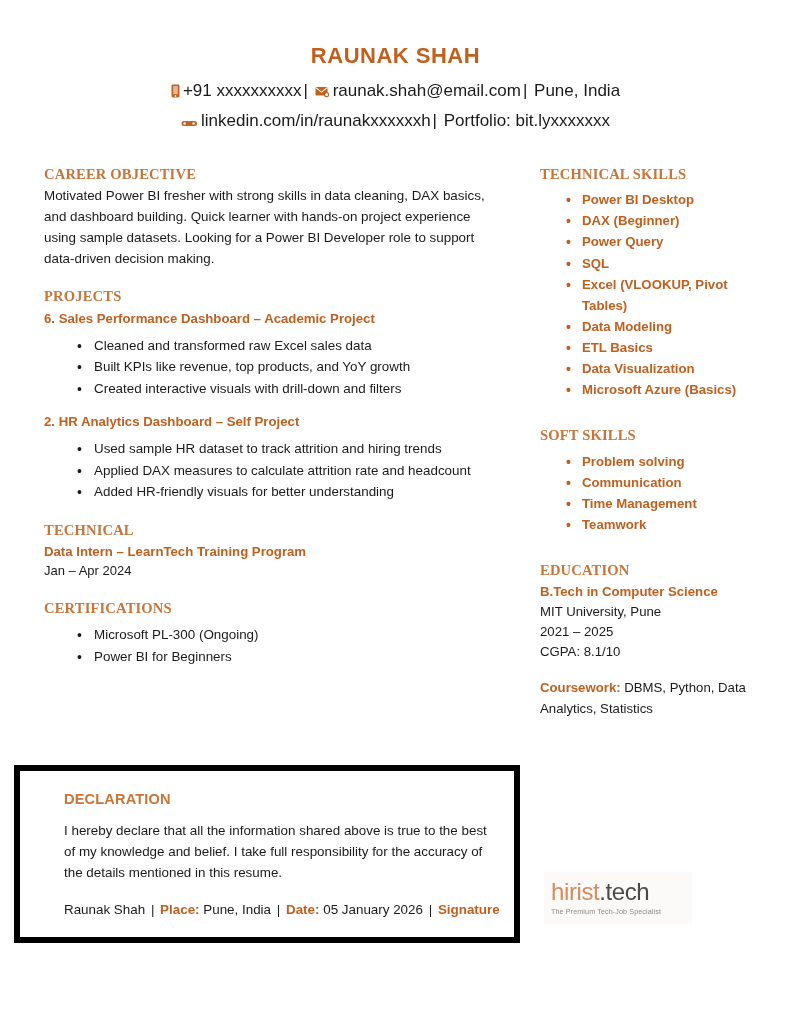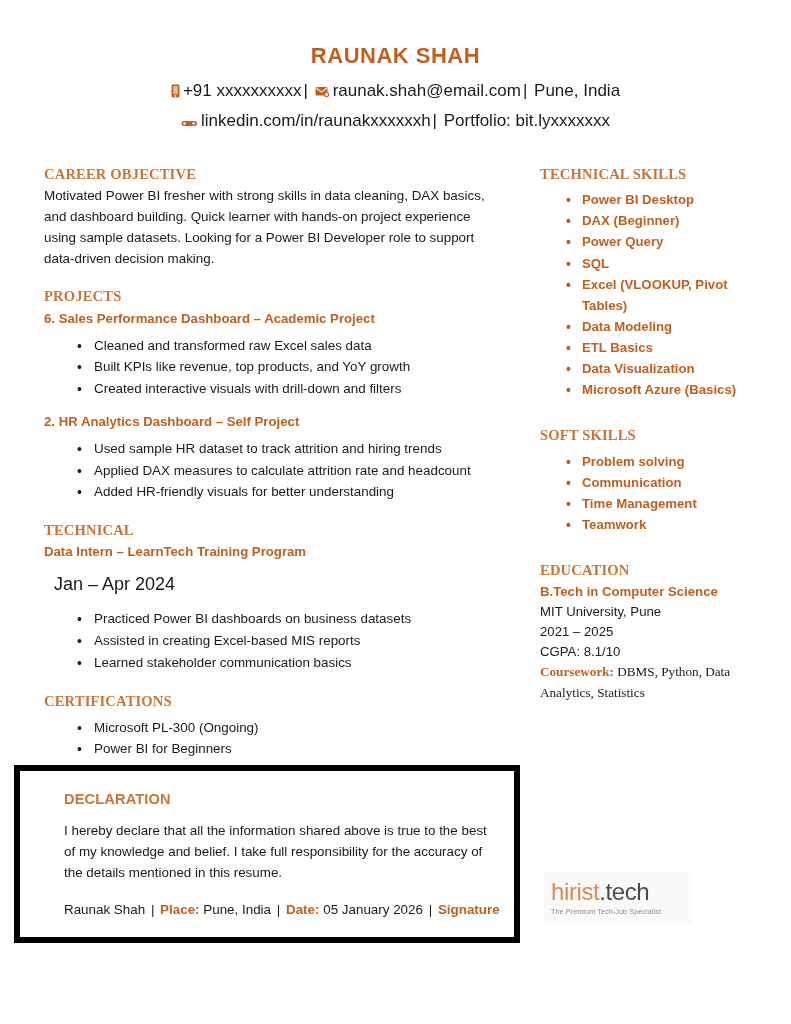--- a/index.html
+++ b/index.html
@@ -91,24 +91,24 @@
   .sub-orange {
     font-size: 13.2px;
     font-weight: bold;
     color: #C0601F;
     margin: 12px 0 0 0;
     line-height: 1.45;
   }
   .sub-orange.tight { margin-top: 0; }
 
   .plain-line {
-    font-size: 18px;
+    font-size: 13px;
     color: #1a1a1a;
     line-height: 1.5;
-    margin: 10px;
+    margin: 0;
   }
 
   
   ul.bul {
     margin: 7px 0 0 0;
     padding: 0 0 0 50px;
     list-style: none;
   }
   ul.bul li {
     font-size: 13.4px;
@@ -153,24 +153,24 @@
     margin: 0;
   }
   .edu-bold-orange {
     font-size: 13.2px;
     font-weight: bold;
     color: #C0601F;
     line-height: 1.5;
     margin: 0;
   }
   .coursework {
+    margin-top: 16px;
     font-size: 13.2px;
     line-height: 1.52;
     color: #1a1a1a;
-    font-family: Liberation Serif, serif;
   }
   .coursework b { color: #C0601F; }
 
   
   .declaration {
     position: absolute;
     left: 14px;
     top: 765px;
     width: 506px;
     height: 178px;
@@ -290,25 +290,20 @@
     <p class="sub-orange">2. HR Analytics Dashboard – Self Project</p>
     <ul class="bul">
       <li>Used sample HR dataset to track attrition and hiring trends</li>
       <li>Applied DAX measures to calculate attrition rate and headcount</li>
       <li>Added HR-friendly visuals for better understanding</li>
     </ul>
 
     <h2 class="section">TECHNICAL</h2>
     <p class="sub-orange tight">Data Intern – LearnTech Training Program</p>
     <p class="plain-line">Jan – Apr 2024</p>
-    <ul class="bul">
-      <li>Practiced Power BI dashboards on business datasets</li>
-      <li>Assisted in creating Excel-based MIS reports</li>
-      <li>Learned stakeholder communication basics</li>
-    </ul>
 
     <h2 class="section">CERTIFICATIONS</h2>
     <ul class="bul">
       <li>Microsoft PL-300 (Ongoing)</li>
       <li>Power BI for Beginners</li>
     </ul>
   </div>
 
   <div class="col-right">
 

